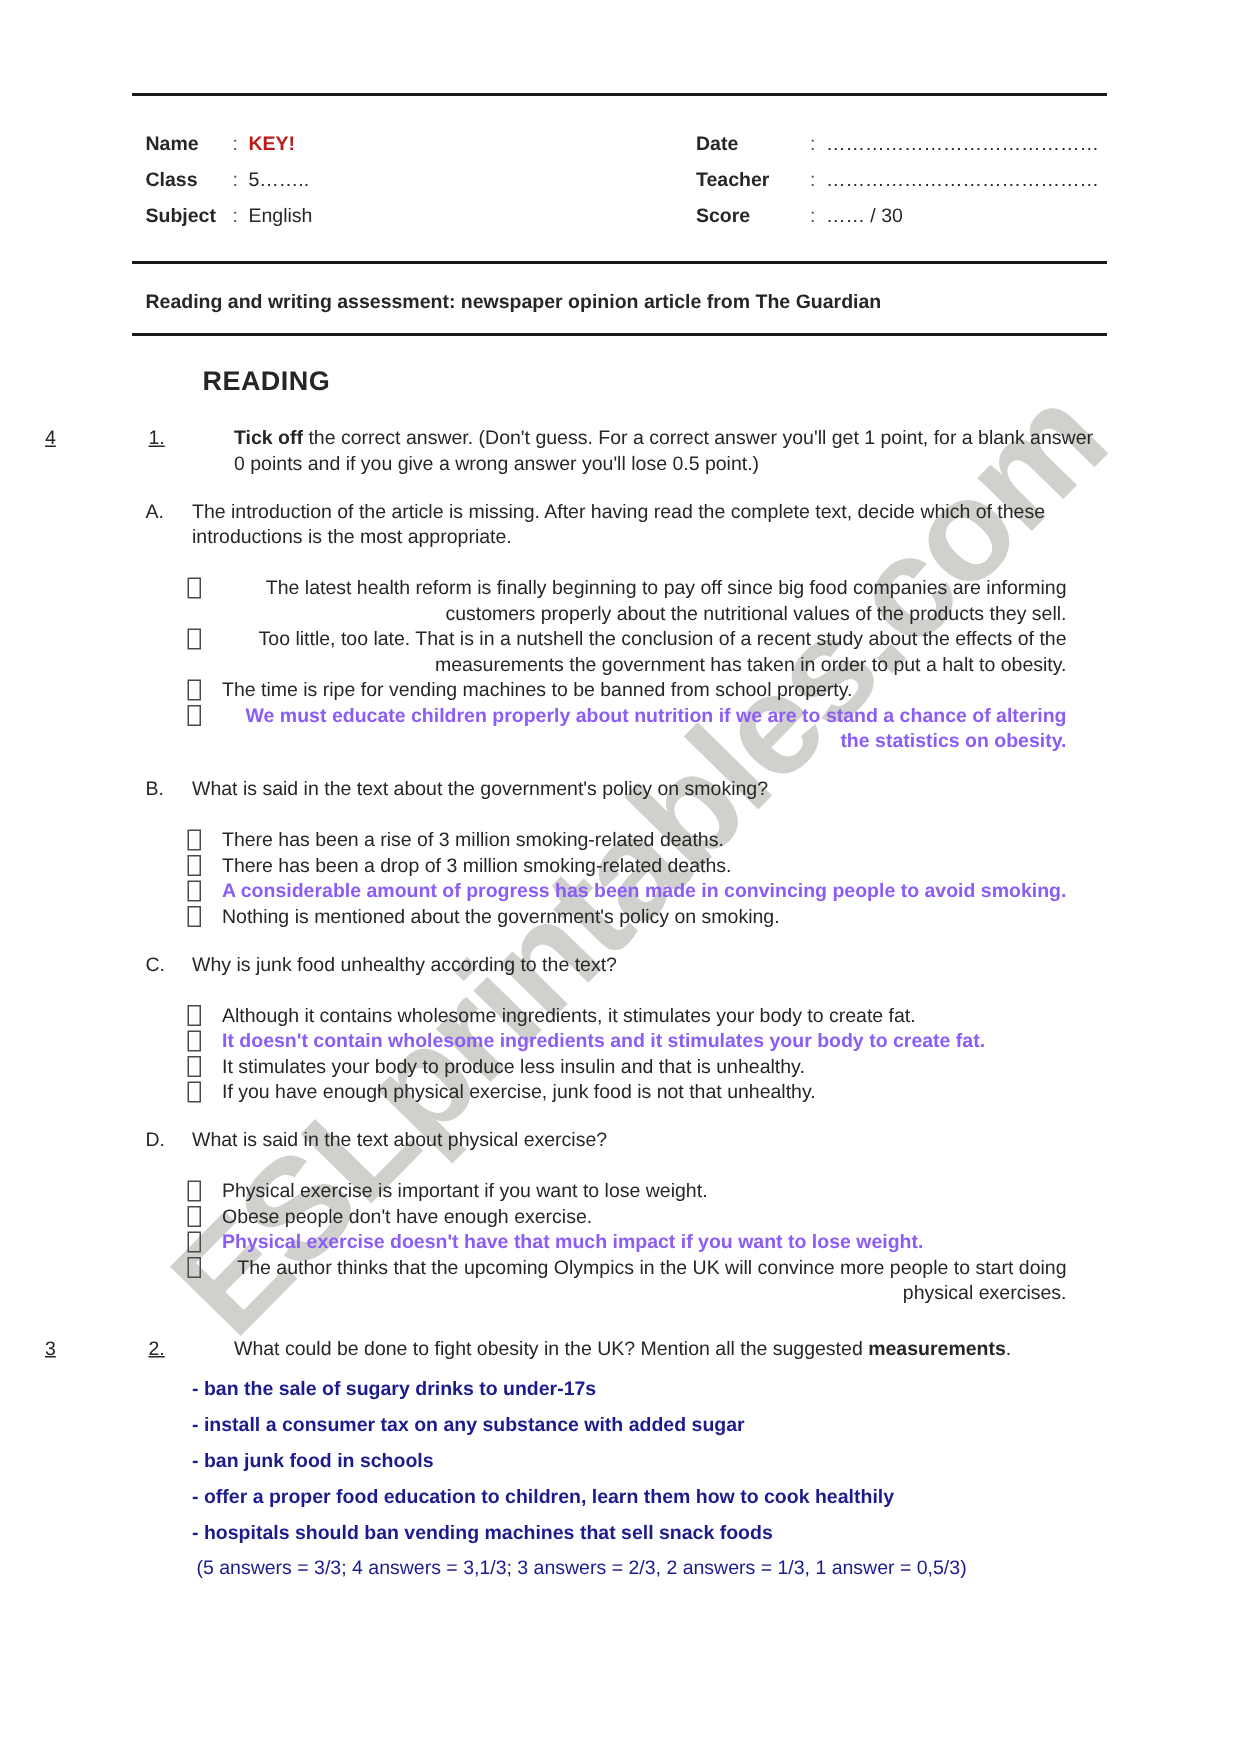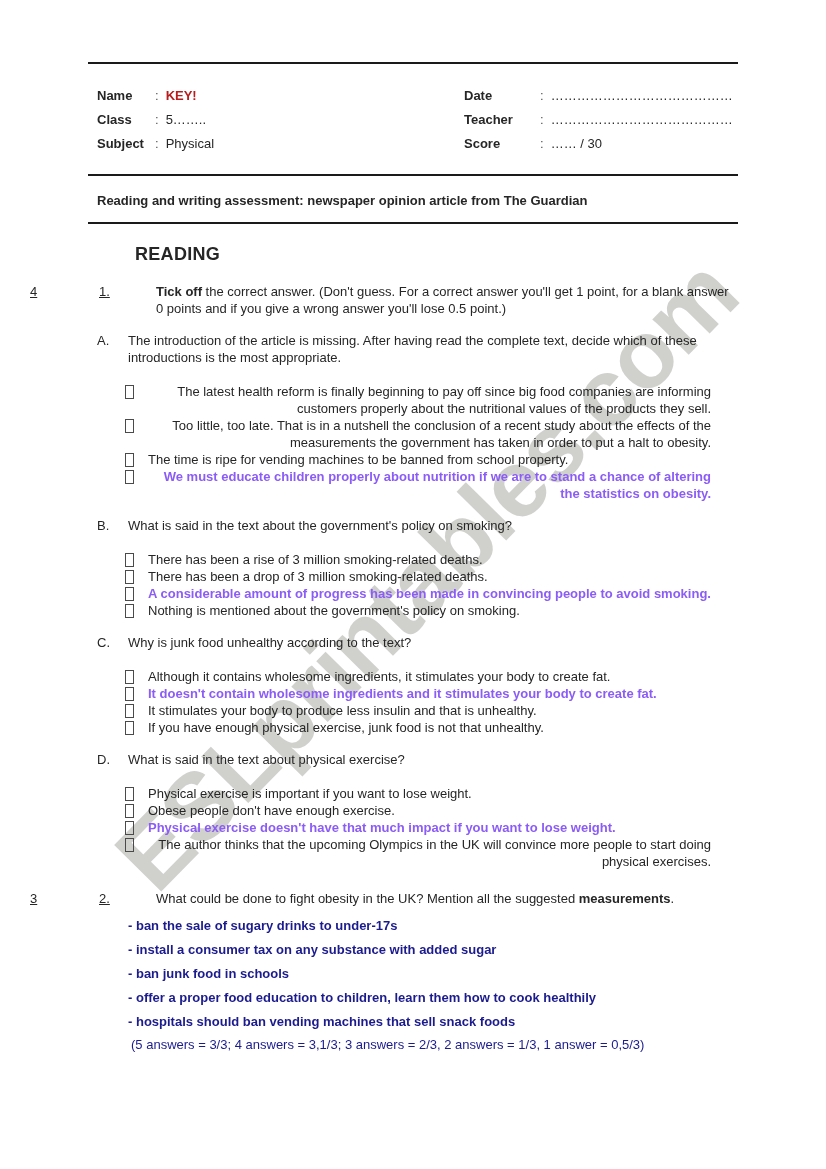--- a/index.html
+++ b/index.html
@@ -90,21 +90,21 @@
           <span class="blue-bold">KEY!</span>
         </div>
         <div class="hdr-row">
           <span class="hdr-label">Class</span>
           <span class="hdr-sep">:</span>
           <span>5……..</span>
         </div>
         <div class="hdr-row">
           <span class="hdr-label">Subject</span>
           <span class="hdr-sep">:</span>
-          <span>Physical</span>
+          <span>English</span>
         </div>
       </div>
       <div class="hdr-col-right">
         <div class="hdr-row">
           <span class="hdr-label">Date</span>
           <span class="hdr-sep">:</span>
           <span>……………………………………</span>
         </div>
         <div class="hdr-row">
           <span class="hdr-label">Teacher</span>

